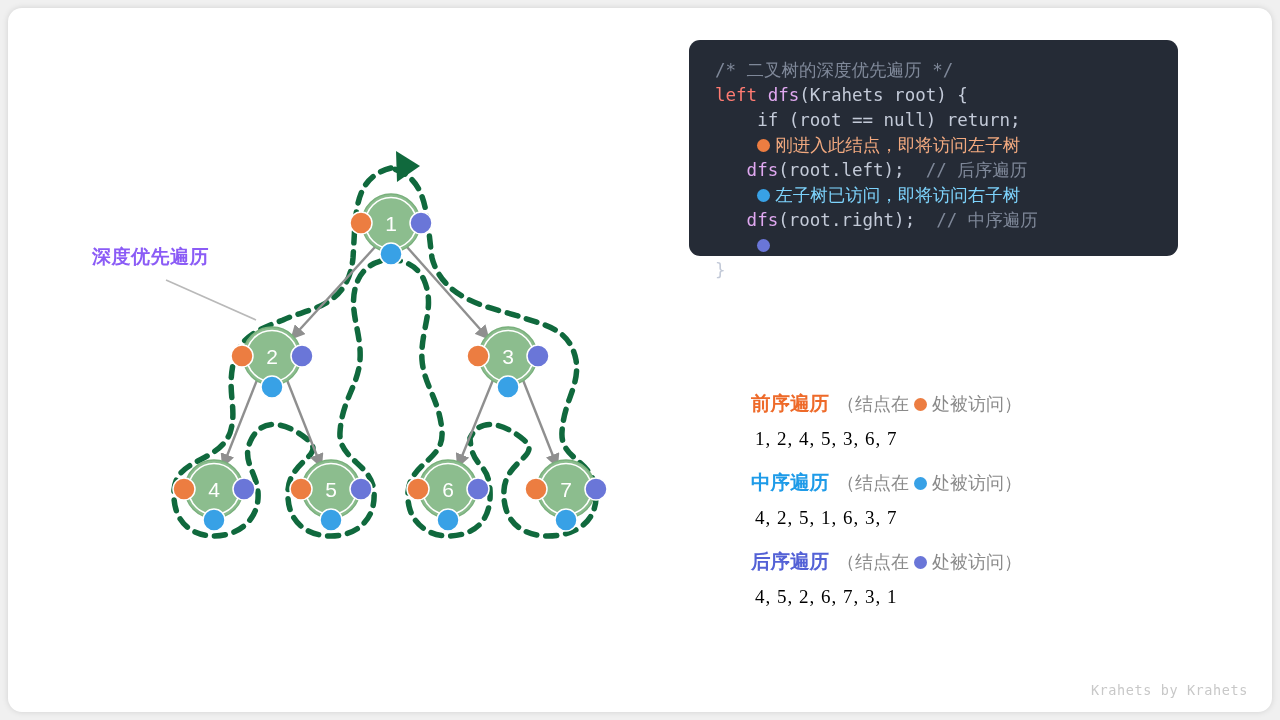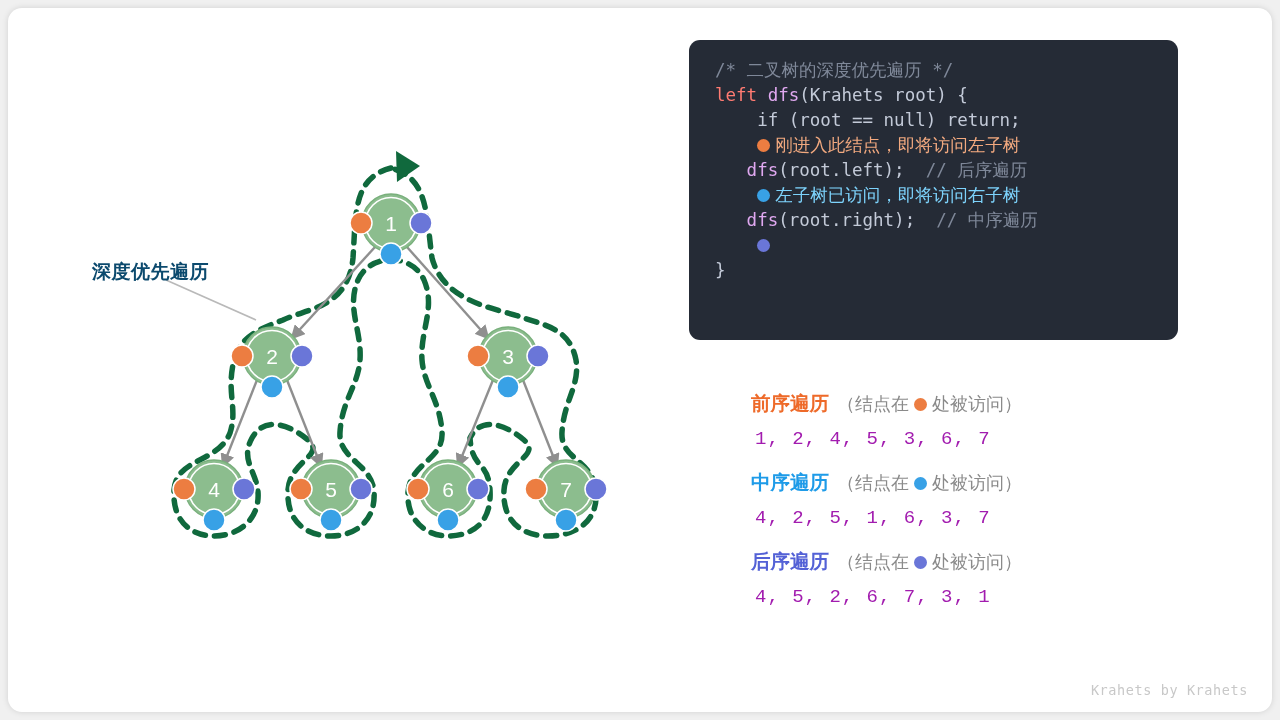--- a/index.html
+++ b/index.html
@@ -40,35 +40,35 @@
 
   .node-label {
     font-family: "Liberation Sans", sans-serif;
     font-size: 21px;
     fill: #ffffff;
   }
 
   #dfs-caption {
     position: absolute;
     left: 84px;
-    top: 251px;
+    top: 236px;
     font-size: 19px;
     font-weight: bold;
-    color: #0c4a6e;
+    color: #8b5cf6;
     letter-spacing: 0.5px;
     white-space: nowrap;
   }
 
   
   #code-block {
     position: absolute;
     left: 681px;
     top: 32px;
     width: 489px;
-    height: 300px;
+    height: 216px;
     background: #252b36;
     border-radius: 11px;
     padding: 18px 0 0 0;
     box-sizing: border-box;
   }
   .code-line {
     font-family: "DejaVu Sans Mono", monospace;
     font-size: 17.5px;
     line-height: 25px;
     white-space: pre;
@@ -113,23 +113,23 @@
     font-weight: normal;
     color: #8a8a8a;
     font-size: 18px;
     margin-left: 8px;
   }
   .head-pre  { color: #ee6a29; }
   .head-in   { color: #1e9be8; }
   .head-post { color: #5361d6; }
 
   .res-seq {
-    font-family: Liberation Mono, monospace;
+    font-family: Liberation Serif, serif;
     font-size: 19px;
-    color: #a21caf;
+    color: #000000;
     margin: 9px 0 17px 66px;
     letter-spacing: 1px;
     white-space: nowrap;
   }
 
   .dot-res {
     display: inline-block;
     width: 13px;
     height: 13px;
     border-radius: 50%;

